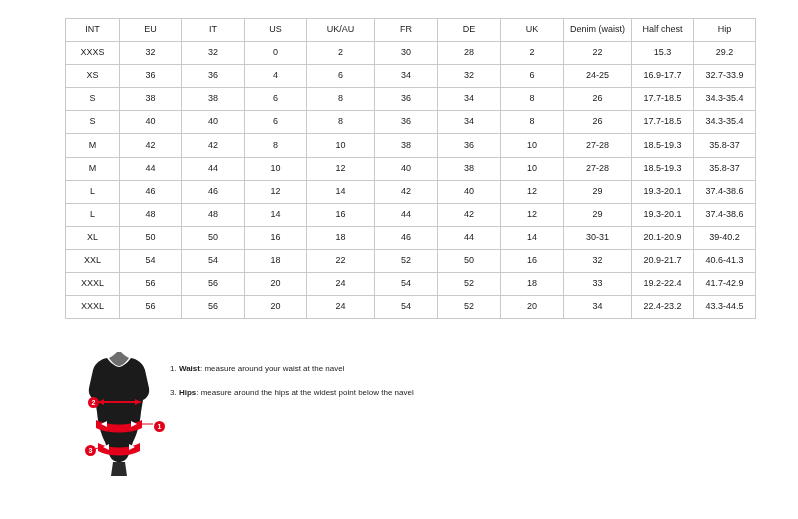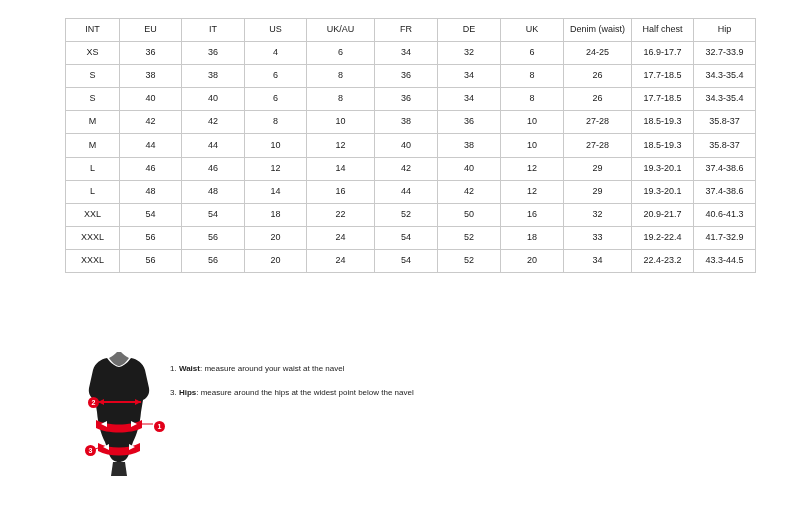--- a/index.html
+++ b/index.html
@@ -144,20 +144,33 @@
           <td>FR</td>
           <td>DE</td>
           <td>UK</td>
           <td>Denim (waist)</td>
           <td>Half chest</td>
           <td>Hip</td>
         </tr>
       </thead>
       <tbody>
         <tr>
+          <td>XXXS</td>
+          <td>32</td>
+          <td>32</td>
+          <td>0</td>
+          <td>2</td>
+          <td>30</td>
+          <td>28</td>
+          <td>2</td>
+          <td>22</td>
+          <td>15.3</td>
+          <td>29.2</td>
+        </tr>
+        <tr>
           <td>XS</td>
           <td>36</td>
           <td>36</td>
           <td>4</td>
           <td>6</td>
           <td>34</td>
           <td>32</td>
           <td>6</td>
           <td>24-25</td>
           <td>16.9-17.7</td>
@@ -235,20 +248,33 @@
           <td>14</td>
           <td>16</td>
           <td>44</td>
           <td>42</td>
           <td>12</td>
           <td>29</td>
           <td>19.3-20.1</td>
           <td>37.4-38.6</td>
         </tr>
         <tr>
+          <td>XL</td>
+          <td>50</td>
+          <td>50</td>
+          <td>16</td>
+          <td>18</td>
+          <td>46</td>
+          <td>44</td>
+          <td>14</td>
+          <td>30-31</td>
+          <td>20.1-20.9</td>
+          <td>39-40.2</td>
+        </tr>
+        <tr>
           <td>XXL</td>
           <td>54</td>
           <td>54</td>
           <td>18</td>
           <td>22</td>
           <td>52</td>
           <td>50</td>
           <td>16</td>
           <td>32</td>
           <td>20.9-21.7</td>
@@ -258,21 +284,21 @@
           <td>XXXL</td>
           <td>56</td>
           <td>56</td>
           <td>20</td>
           <td>24</td>
           <td>54</td>
           <td>52</td>
           <td>18</td>
           <td>33</td>
           <td>19.2-22.4</td>
-          <td>41.7-32.9</td>
+          <td>41.7-42.9</td>
         </tr>
         <tr>
           <td>XXXL</td>
           <td>56</td>
           <td>56</td>
           <td>20</td>
           <td>24</td>
           <td>54</td>
           <td>52</td>
           <td>20</td>

